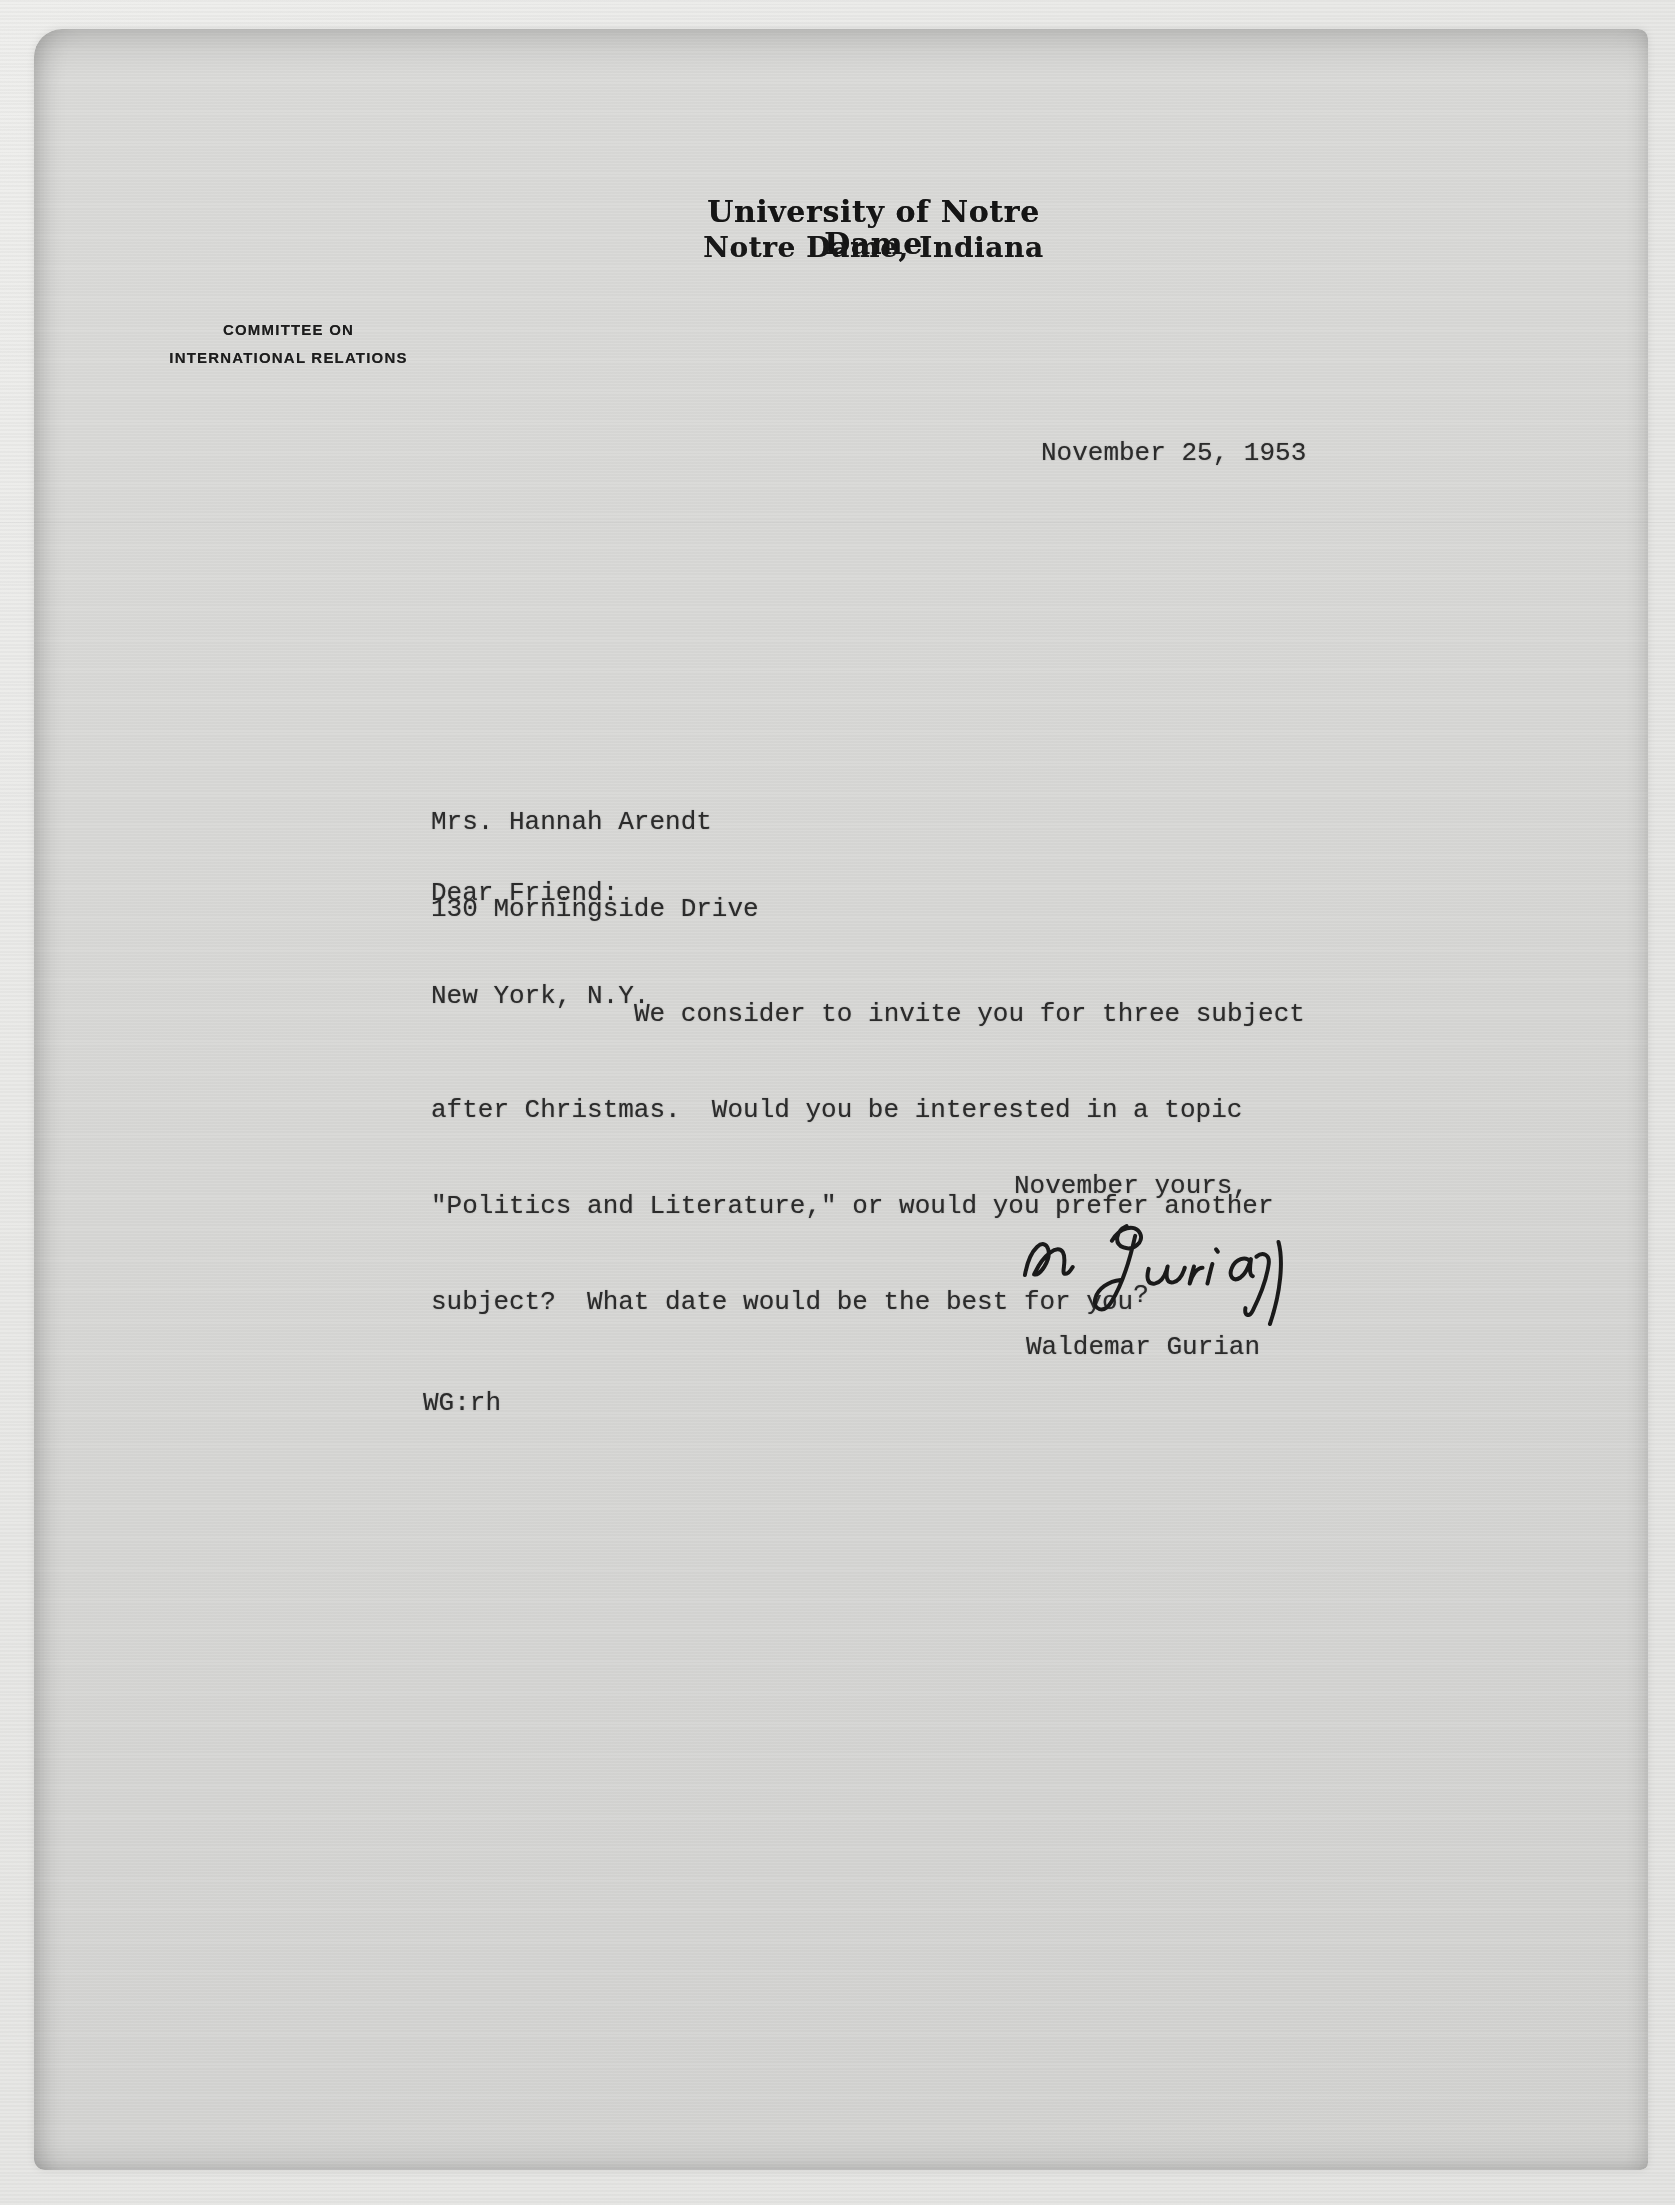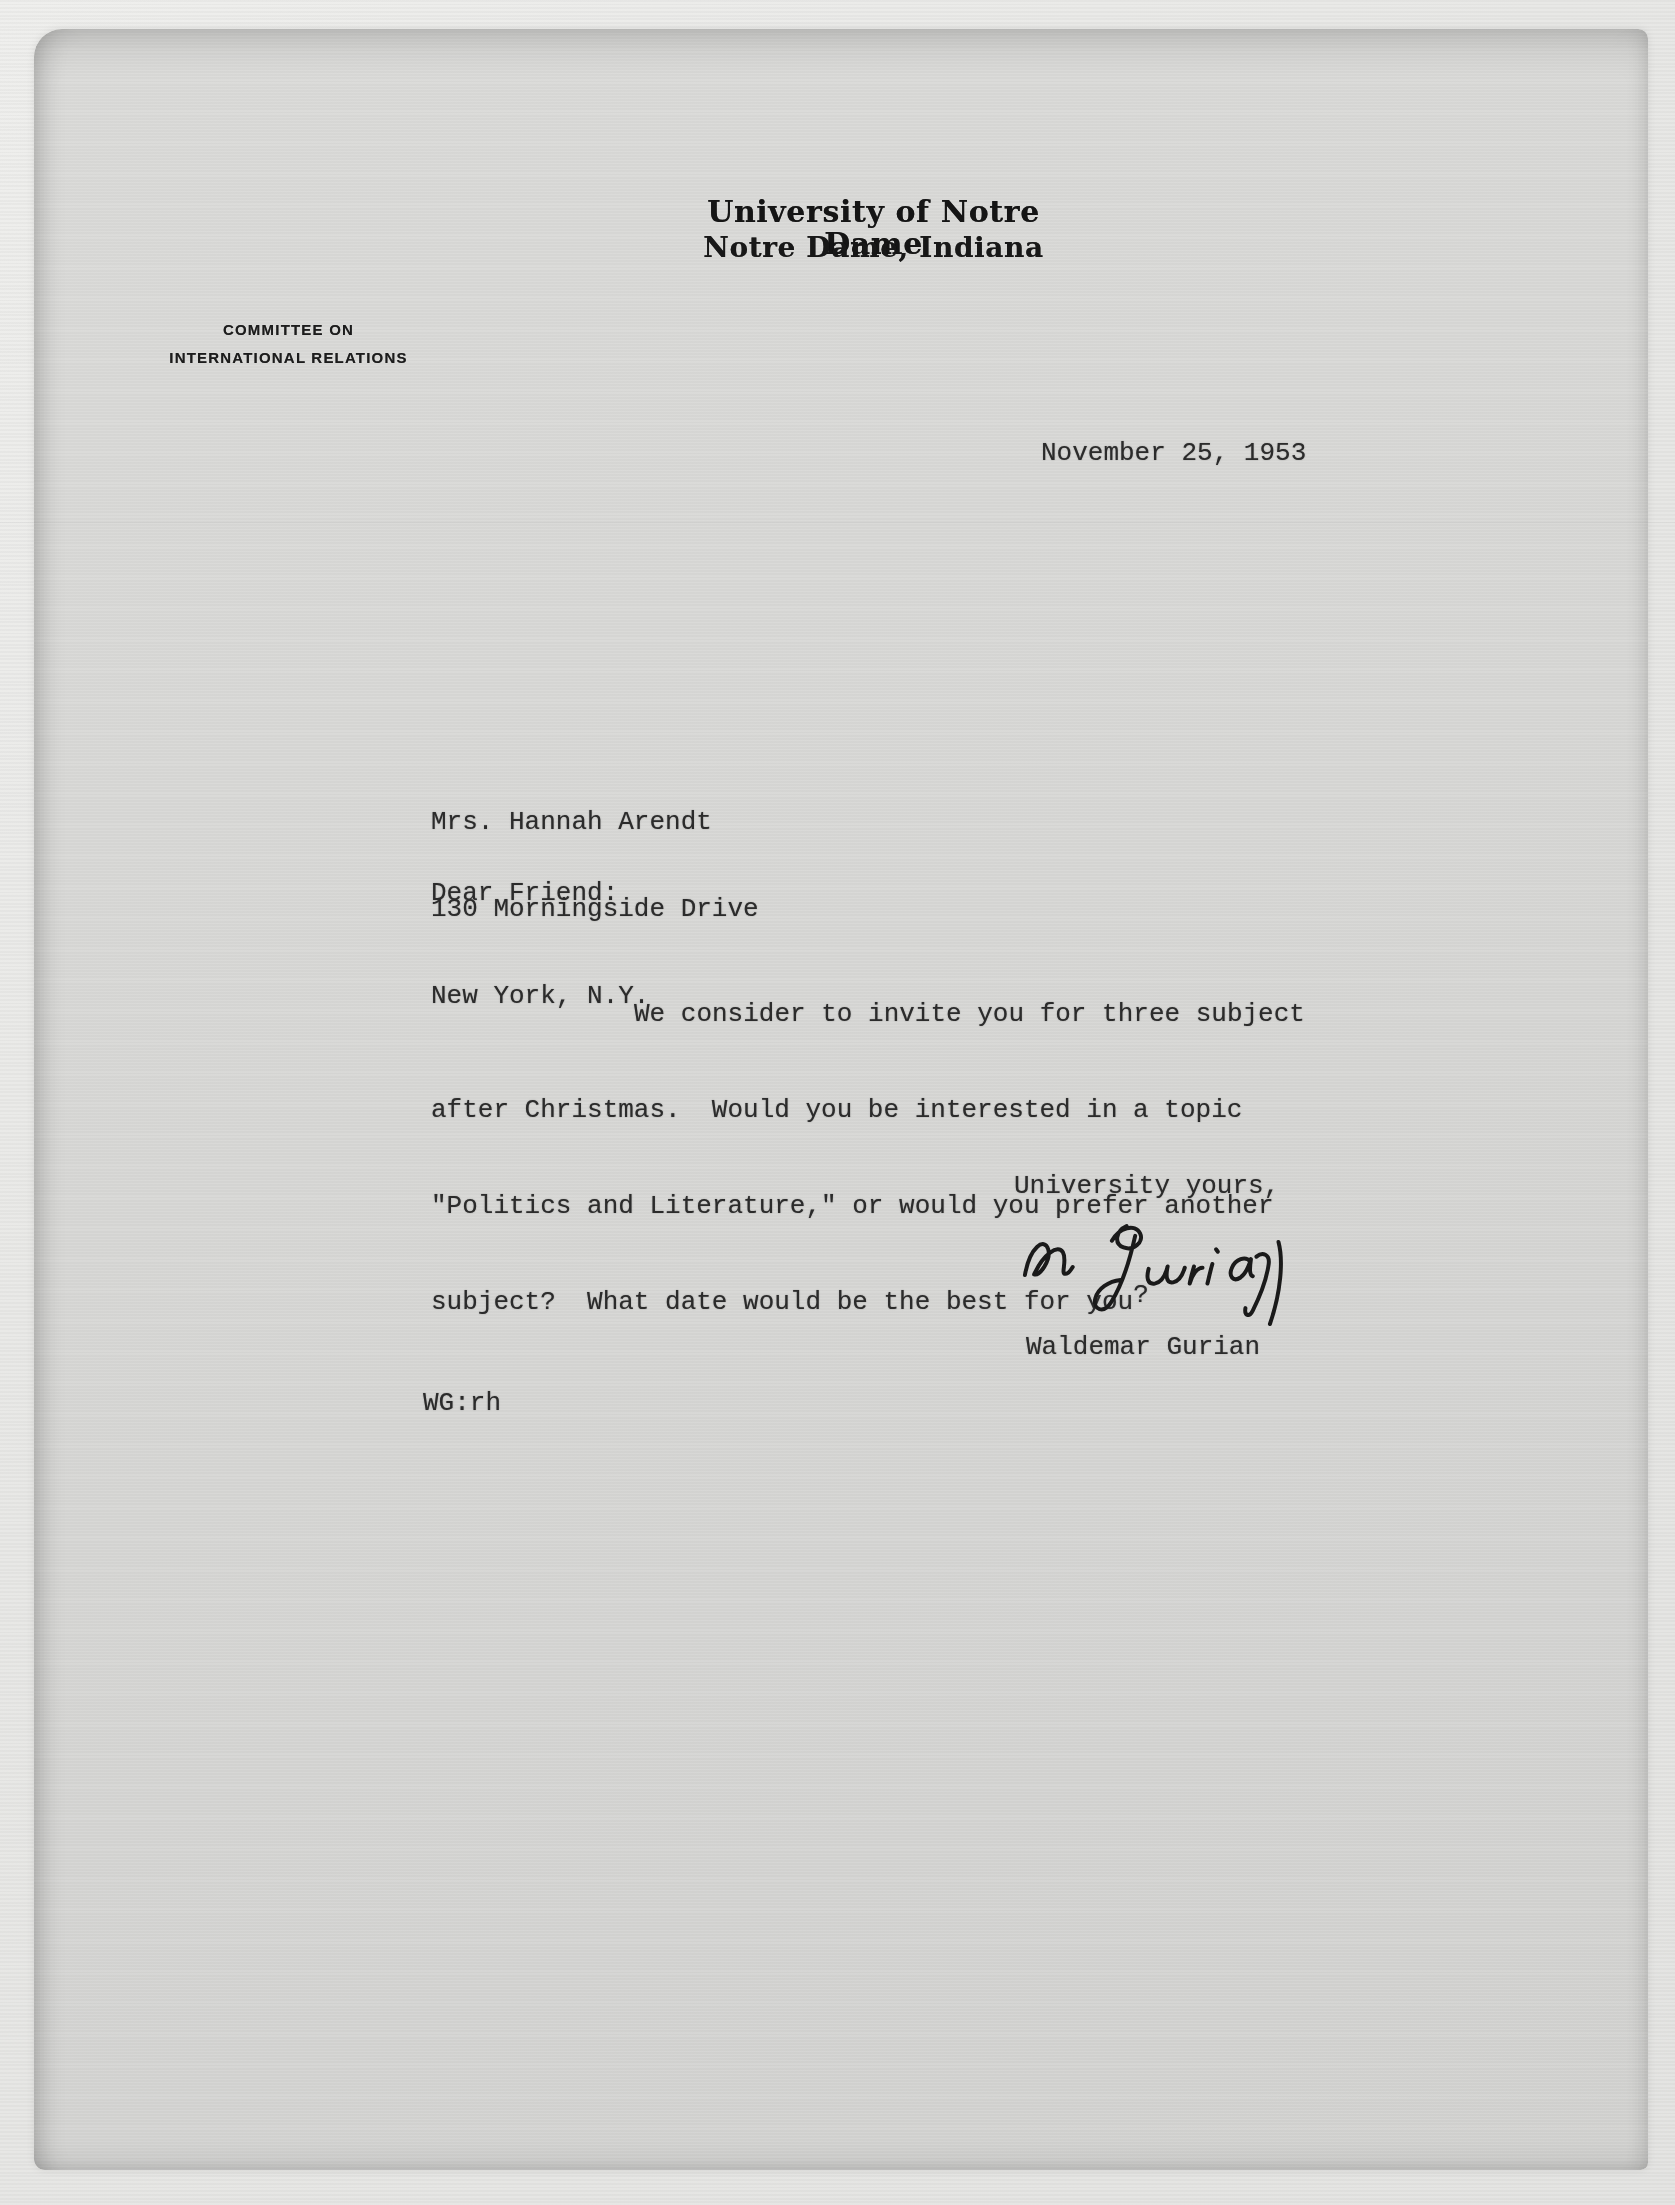--- a/index.html
+++ b/index.html
@@ -93,21 +93,21 @@
   <div class="type salutation">Dear Friend:</div>
 
   <div class="type body-block">
     <div class="body-line indent">We consider to invite you for three subject</div>
     <div class="body-line">after Christmas.  Would you be interested in a topic</div>
     <div class="body-line">"Politics and Literature," or would you prefer another</div>
     <div class="body-line"><span>subject?  What date would be the best for you</span><span class="raised">?</span></div>
   </div>
 
 
-  <div class="type valediction-line">University yours,</div>
+  <div class="type valediction-line">November yours,</div>
 
   <svg class="signature-svg" width="294" height="126" viewBox="0 0 480 205">
     <g fill="none" stroke="#1a1a1a" stroke-width="6.5" stroke-linecap="round" stroke-linejoin="round">
       <path d="M26,96 C34,50 58,34 64,54 C69,72 50,98 41,95 C56,62 80,45 88,59 C95,71 85,93 91,94 C96,95 101,88 104,83"></path>
       <path d="M168,40 C180,18 206,12 214,28 C221,42 203,57 187,51 C171,45 174,24 192,16 M206,32 C198,68 186,110 167,140 C155,160 136,153 141,134 C145,118 163,106 182,104"></path>
       <path d="M228,86 C224,100 226,112 238,110 C249,108 256,94 259,82 C256,96 256,110 268,108 C278,106 284,94 287,84 M302,82 C298,96 296,104 295,110 C299,96 307,84 316,84 M332,78 C328,92 326,102 324,110"></path>
       <path d="M338,54 L341,58"></path>
       <path d="M394,74 C386,64 370,70 364,84 C358,98 366,108 378,100 C388,93 392,80 395,70 C393,84 392,96 398,98 M404,66 C414,58 426,62 424,78 C421,100 410,130 398,154 C392,166 384,162 386,150"></path>
       <path d="M440,42 C448,72 444,124 426,176"></path>
     </g>

